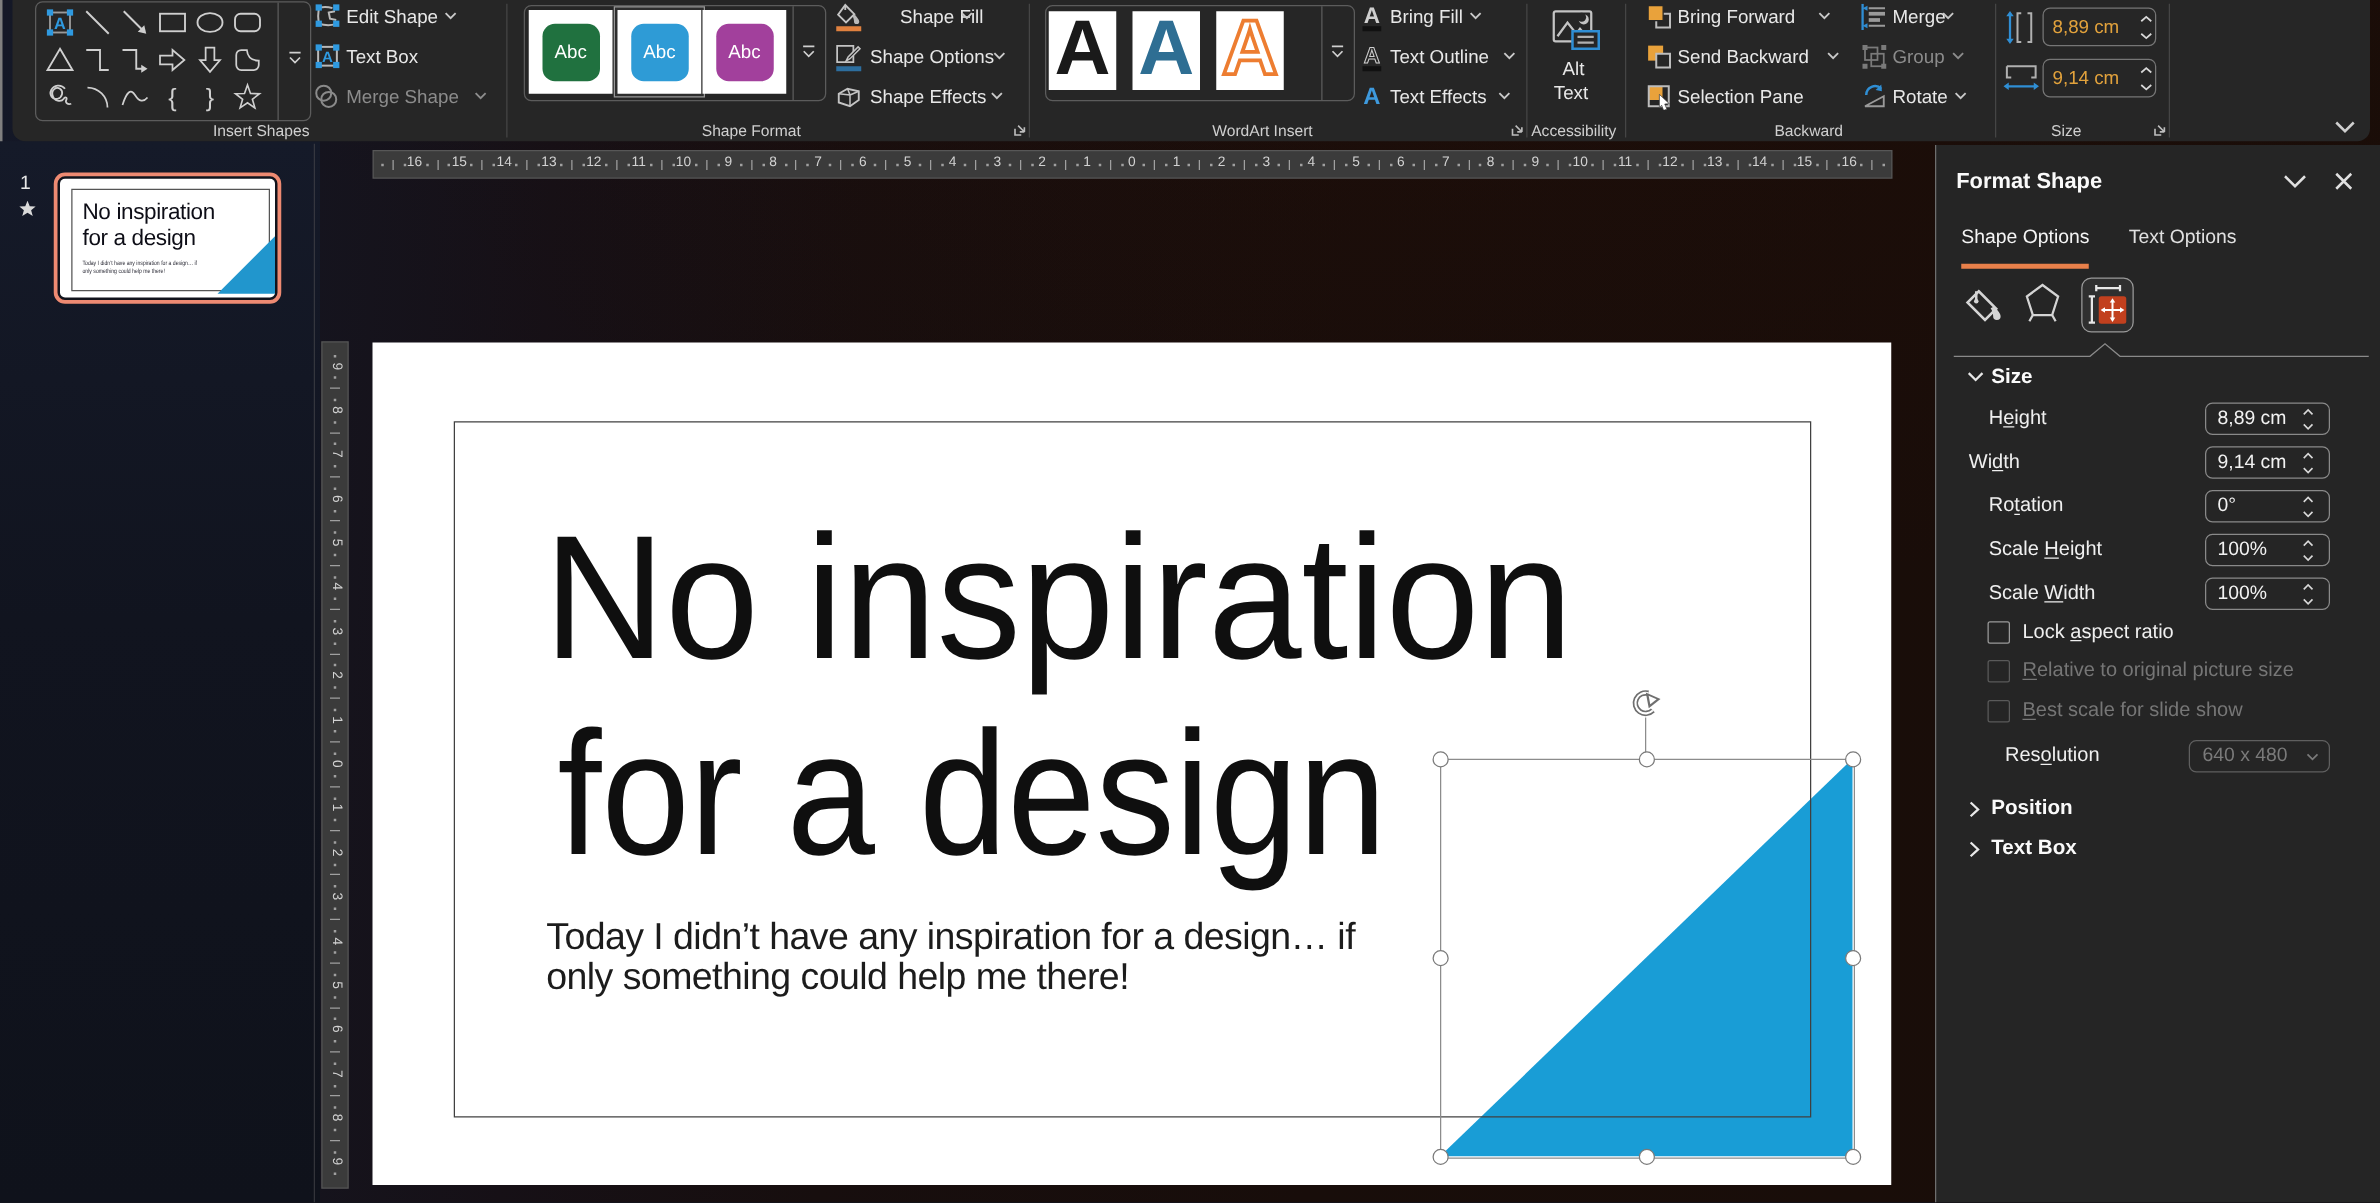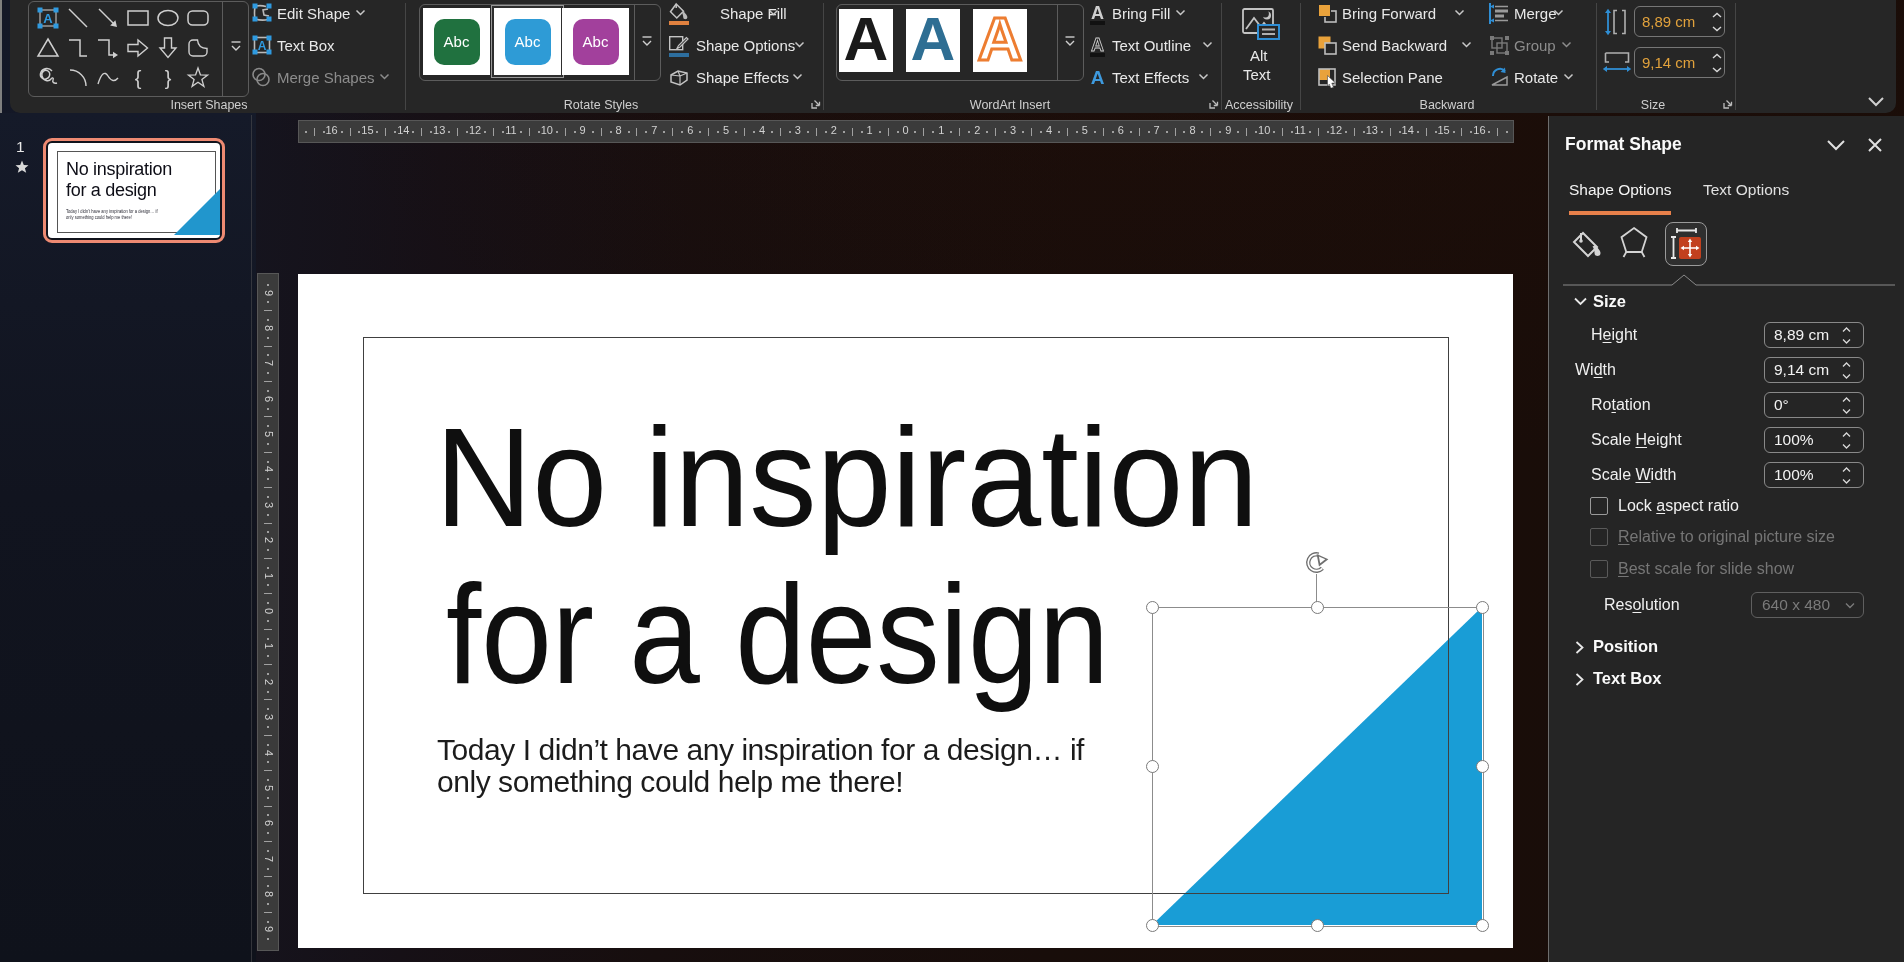--- a/index.html
+++ b/index.html
@@ -319,21 +319,21 @@
 
 <div id="ribbon">
 
   <div class="sep" style="left:395px"></div>
   <div class="sep" style="left:813px"></div>
   <div class="sep" style="left:1211px"></div>
   <div class="sep" style="left:1290px"></div>
   <div class="sep" style="left:1586px"></div>
   <div class="sep" style="left:1725px"></div>
   <div class="glabel" style="left:74px;width:250px">Insert Shapes</div>
-  <div class="glabel" style="left:466px;width:250px">Rotate Styles</div>
+  <div class="glabel" style="left:466px;width:250px">Shape Format</div>
   <div class="glabel" style="left:875px;width:250px">WordArt Insert</div>
   <div class="glabel" style="left:1174px;width:150px">Accessibility</div>
   <div class="glabel" style="left:1312px;width:250px">Backward</div>
   <div class="glabel" style="left:1583px;width:120px">Size</div>
 
   <svg class="launcher" style="left:800px;top:97px" viewBox="0 0 13 13">
         <path d="M2 6 V11 H7" fill="none" stroke="#bdbdbd" stroke-width="1.3"></path>
         <path d="M4.5 3.5 L9 8 M9.5 8.5 V4.8 M9.5 8.5 H5.8" fill="none" stroke="#bdbdbd" stroke-width="1.3"></path>
       </svg>
   <svg class="launcher" style="left:1198px;top:97px" viewBox="0 0 13 13">
@@ -413,21 +413,21 @@
           <rect x="0.5" y="14.5" width="5" height="5"></rect>
           <rect x="14.5" y="14.5" width="5" height="5"></rect>
         </g>
     <text x="10" y="14.5" font-size="12" font-weight="bold" fill="#2f9ae0" text-anchor="middle" font-family="Liberation Sans">A</text>
   </svg>
   <div class="btxt" style="left:267px;top:36.5px">Text Box</div>
   <svg class="abs" style="left:240px;top:66px" width="22" height="22" viewBox="0 0 22 22">
     <circle cx="9" cy="8.5" r="6" fill="none" stroke="#8a8a8a" stroke-width="1.6"></circle>
     <circle cx="13" cy="13.5" r="6" fill="none" stroke="#8a8a8a" stroke-width="1.6"></circle>
   </svg>
-  <div class="btxt dim" style="left:267px;top:68.5px">Merge Shapes</div>
+  <div class="btxt dim" style="left:267px;top:68.5px">Merge Shape</div>
   <svg class="abs" style="left:369px;top:73px" width="11" height="8" viewBox="0 0 11 8">
         <path d="M1.5 1.5 L5.5 5.5 L9.5 1.5" fill="none" stroke="#8c8c8c" stroke-width="1.5"></path>
       </svg>
 
   <div class="gallery" style="left:409px;top:4px;width:240px;height:75px;">
     <div class="gdrop"></div>
     <svg class="abs" style="right:6px;top:29px" width="14" height="14" viewBox="0 0 14 14">
           <path d="M2.5 3 H11.5" stroke="#cfcfcf" stroke-width="1.4"></path>
           <path d="M3 7 L7 11 L11 7" fill="none" stroke="#cfcfcf" stroke-width="1.4"></path>
         </svg>

